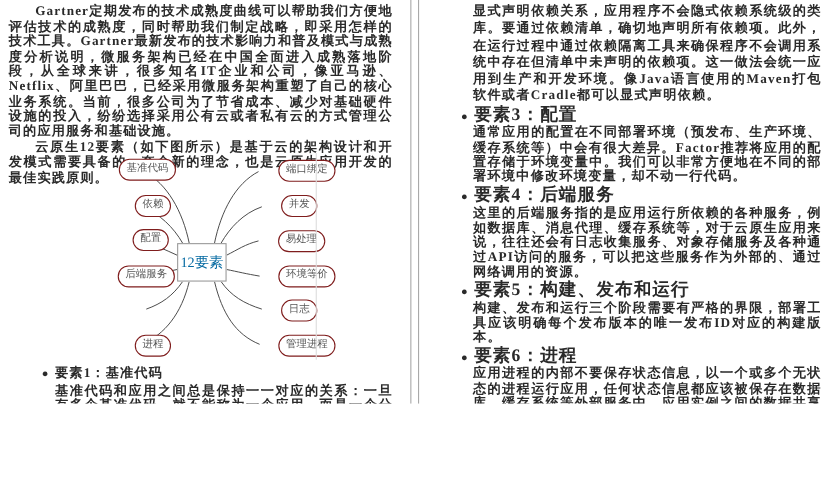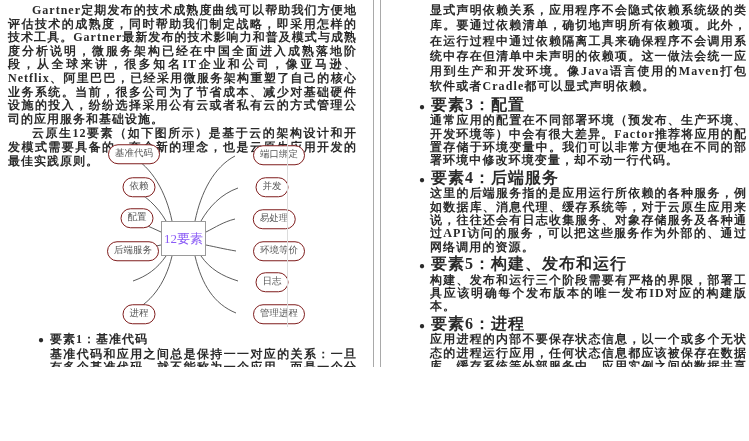--- a/index.html
+++ b/index.html
@@ -15,21 +15,21 @@
   .para { font-size:12px; line-height:13.6px; letter-spacing:1px;
           text-align:justify; text-indent:2em; }
   .para + .para { margin-top:1px; }
 
   
   .diagram { position:absolute; left:0; top:137px; width:296px; height:193px; }
   .diagram svg { position:absolute; left:0; top:0; }
   .diagram .edge { position:absolute; left:287px; top:2px; width:1px; height:188px; background:#dcdcdc; }
   .cbox { position:absolute; left:161px; top:84px; width:45px; height:35px;
           border:1px solid #9a9a9a; background:#fff; display:flex; align-items:center;
-          justify-content:center; font-size:13px; color:#8b5cf6; font-weight:500;
+          justify-content:center; font-size:13px; color:#0369a1; font-weight:500;
           letter-spacing:0; white-space:nowrap; }
   .pill { position:absolute; transform:translate(-50%,-50%); border:1px solid #7f1d1d;
           border-radius:10px; background:#fff; color:#565656; font-size:9.5px;
           line-height:1; padding:4px 6px; white-space:nowrap; font-weight:500;margin-left:23px; }
   .pl0{left:111px;top:17px}  .pl1{left:116px;top:50px}  .pl2{left:114px;top:81px}
   .pl3{left:110px;top:114px} .pl4{left:97px;top:145px}  .pl5{left:116px;top:177px}
   .pr0{left:256px;top:18px}  .pr1{left:249px;top:50px}  .pr2{left:251px;top:82px}
   .pr3{left:256px;top:114px} .pr4{left:249px;top:145px} .pr5{left:256px;top:177px}
 
   
@@ -123,21 +123,21 @@
   <div class="vline v2"></div>
 
   <div class="col-right">
     <p class="rintro">显式声明依赖关系，应用程序不会隐式依赖系统级的类库。要通过依赖清单，确切地声明所有依赖项。此外，在运行过程中通过依赖隔离工具来确保程序不会调用系统中存在但清单中未声明的依赖项。这一做法会统一应用到生产和开发环境。像Java语言使用的Maven打包软件或者Cradle都可以显式声明依赖。</p>
 
     <div class="bitem">
       <div class="bhead">
         <span class="dot"></span>
         <span>要素3：配置</span>
       </div>
-      <div class="bbody">通常应用的配置在不同部署环境（预发布、生产环境、开发环境等）中会有很大差异。Factor推荐将应用的配置存储于环境变量中。我们可以非常方便地在不同的部署环境中修改环境变量，却不动一行代码。</div>
+      <div class="bbody">通常应用的配置在不同部署环境（预发布、生产环境、缓存系统等）中会有很大差异。Factor推荐将应用的配置存储于环境变量中。我们可以非常方便地在不同的部署环境中修改环境变量，却不动一行代码。</div>
     </div>
 
     <div class="bitem">
       <div class="bhead">
         <span class="dot"></span>
         <span>要素4：后端服务</span>
       </div>
       <div class="bbody">这里的后端服务指的是应用运行所依赖的各种服务，例如数据库、消息代理、缓存系统等，对于云原生应用来说，往往还会有日志收集服务、对象存储服务及各种通过API访问的服务，可以把这些服务作为外部的、通过网络调用的资源。</div>
     </div>
 

